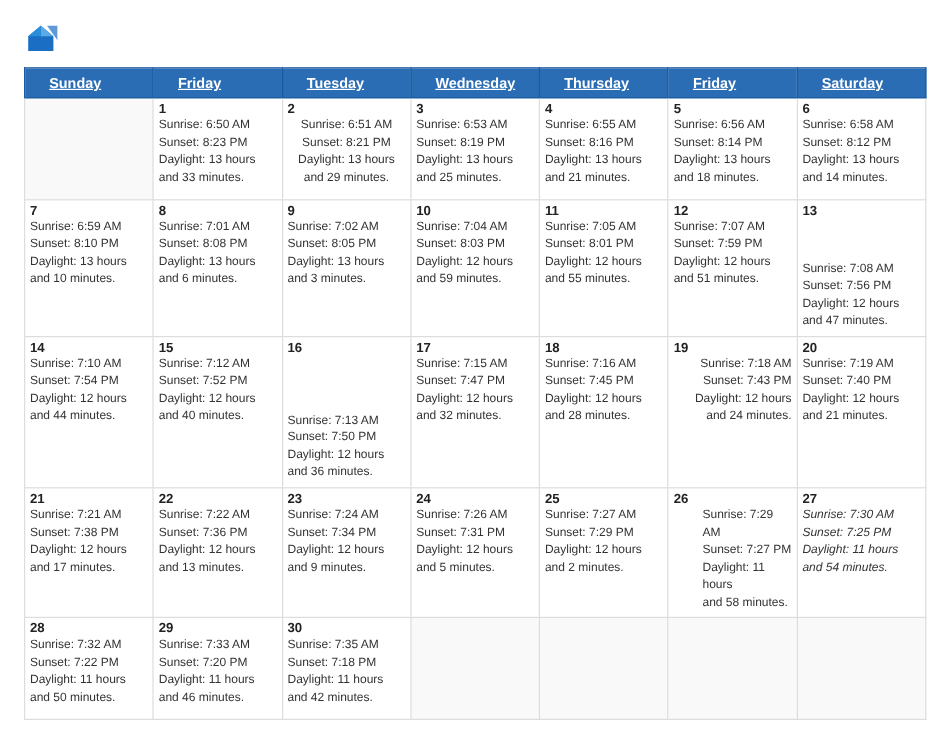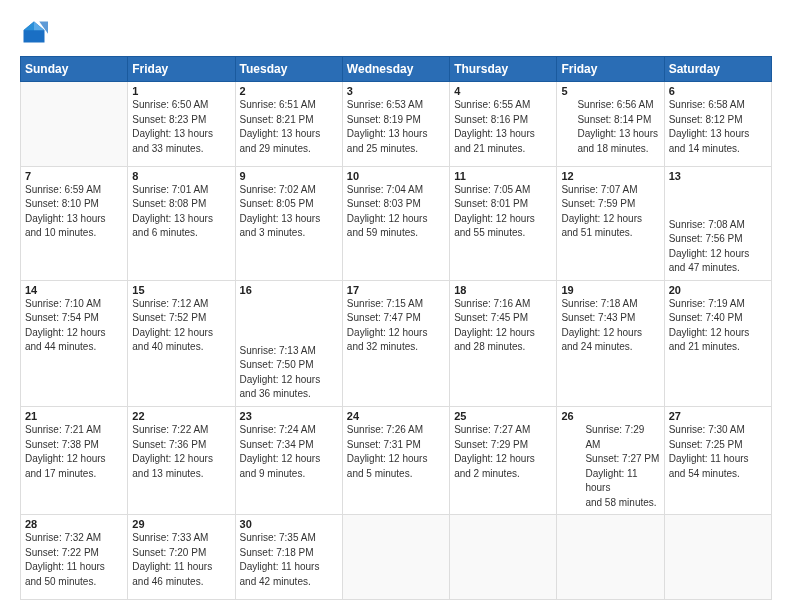--- a/index.html
+++ b/index.html
@@ -57,23 +57,24 @@
       border: 1px solid #ccc;
       border-collapse: collapse;
       width: 100%;
       table-layout: fixed;
     }
     .calendar th {
       background-color: #2a6db5;
       color: #fff;
       font-size: 12px;
       font-weight: bold;
-      padding: 5px 4px;
+      padding: 5px 20px;
       text-align: left;
       border: 1px solid #1a5a9e;
+      text-decoration: underline;
     }
     .calendar td {
       vertical-align: top;
       padding: 3px 4px;
       border: 1px solid #ddd;
       font-size: 9.5px;
       color: #333;
       background: #fff;
       height: 84px;
     }
@@ -133,42 +134,42 @@
           <td class="empty"></td>
           <td>
             <span class="day-num">1</span>
             <div class="cell-text" style="white-space: pre-line;">Sunrise: 6:50 AM
 Sunset: 8:23 PM
 Daylight: 13 hours
 and 33 minutes.</div>
           </td>
           <td>
             <span class="day-num">2</span>
-            <div class="cell-text" style="white-space: pre-line;">Sunrise: 6:51 AM
+            <div class="cell-text" style="white-space: pre-line; text-align: center;">Sunrise: 6:51 AM
 Sunset: 8:21 PM
 Daylight: 13 hours
 and 29 minutes.</div>
           </td>
           <td>
             <span class="day-num">3</span>
             <div class="cell-text" style="white-space: pre-line;">Sunrise: 6:53 AM
 Sunset: 8:19 PM
 Daylight: 13 hours
 and 25 minutes.</div>
           </td>
           <td>
             <span class="day-num">4</span>
             <div class="cell-text" style="white-space: pre-line;">Sunrise: 6:55 AM
 Sunset: 8:16 PM
 Daylight: 13 hours
 and 21 minutes.</div>
           </td>
           <td>
             <span class="day-num">5</span>
-            <div class="cell-text" style="white-space: pre-line; margin-left: 16px;">Sunrise: 6:56 AM
+            <div class="cell-text" style="white-space: pre-line;">Sunrise: 6:56 AM
 Sunset: 8:14 PM
 Daylight: 13 hours
 and 18 minutes.</div>
           </td>
           <td>
             <span class="day-num">6</span>
             <div class="cell-text" style="white-space: pre-line;">Sunrise: 6:58 AM
 Sunset: 8:12 PM
 Daylight: 13 hours
 and 14 minutes.</div>
@@ -256,21 +257,21 @@
           </td>
           <td>
             <span class="day-num">18</span>
             <div class="cell-text" style="white-space: pre-line;">Sunrise: 7:16 AM
 Sunset: 7:45 PM
 Daylight: 12 hours
 and 28 minutes.</div>
           </td>
           <td>
             <span class="day-num">19</span>
-            <div class="cell-text" style="white-space: pre-line;">Sunrise: 7:18 AM
+            <div class="cell-text" style="white-space: pre-line; text-align: right;">Sunrise: 7:18 AM
 Sunset: 7:43 PM
 Daylight: 12 hours
 and 24 minutes.</div>
           </td>
           <td>
             <span class="day-num">20</span>
             <div class="cell-text" style="white-space: pre-line;">Sunrise: 7:19 AM
 Sunset: 7:40 PM
 Daylight: 12 hours
 and 21 minutes.</div>
@@ -314,21 +315,21 @@
           </td>
           <td>
             <span class="day-num">26</span>
             <div class="cell-text" style="white-space: pre-line; margin-left: 24px;">Sunrise: 7:29 AM
 Sunset: 7:27 PM
 Daylight: 11 hours
 and 58 minutes.</div>
           </td>
           <td>
             <span class="day-num">27</span>
-            <div class="cell-text" style="white-space: pre-line;">Sunrise: 7:30 AM
+            <div class="cell-text" style="white-space: pre-line; font-style: italic;">Sunrise: 7:30 AM
 Sunset: 7:25 PM
 Daylight: 11 hours
 and 54 minutes.</div>
           </td>
         </tr>
         <tr>
           <td>
             <span class="day-num">28</span>
             <div class="cell-text" style="white-space: pre-line;">Sunrise: 7:32 AM
 Sunset: 7:22 PM

